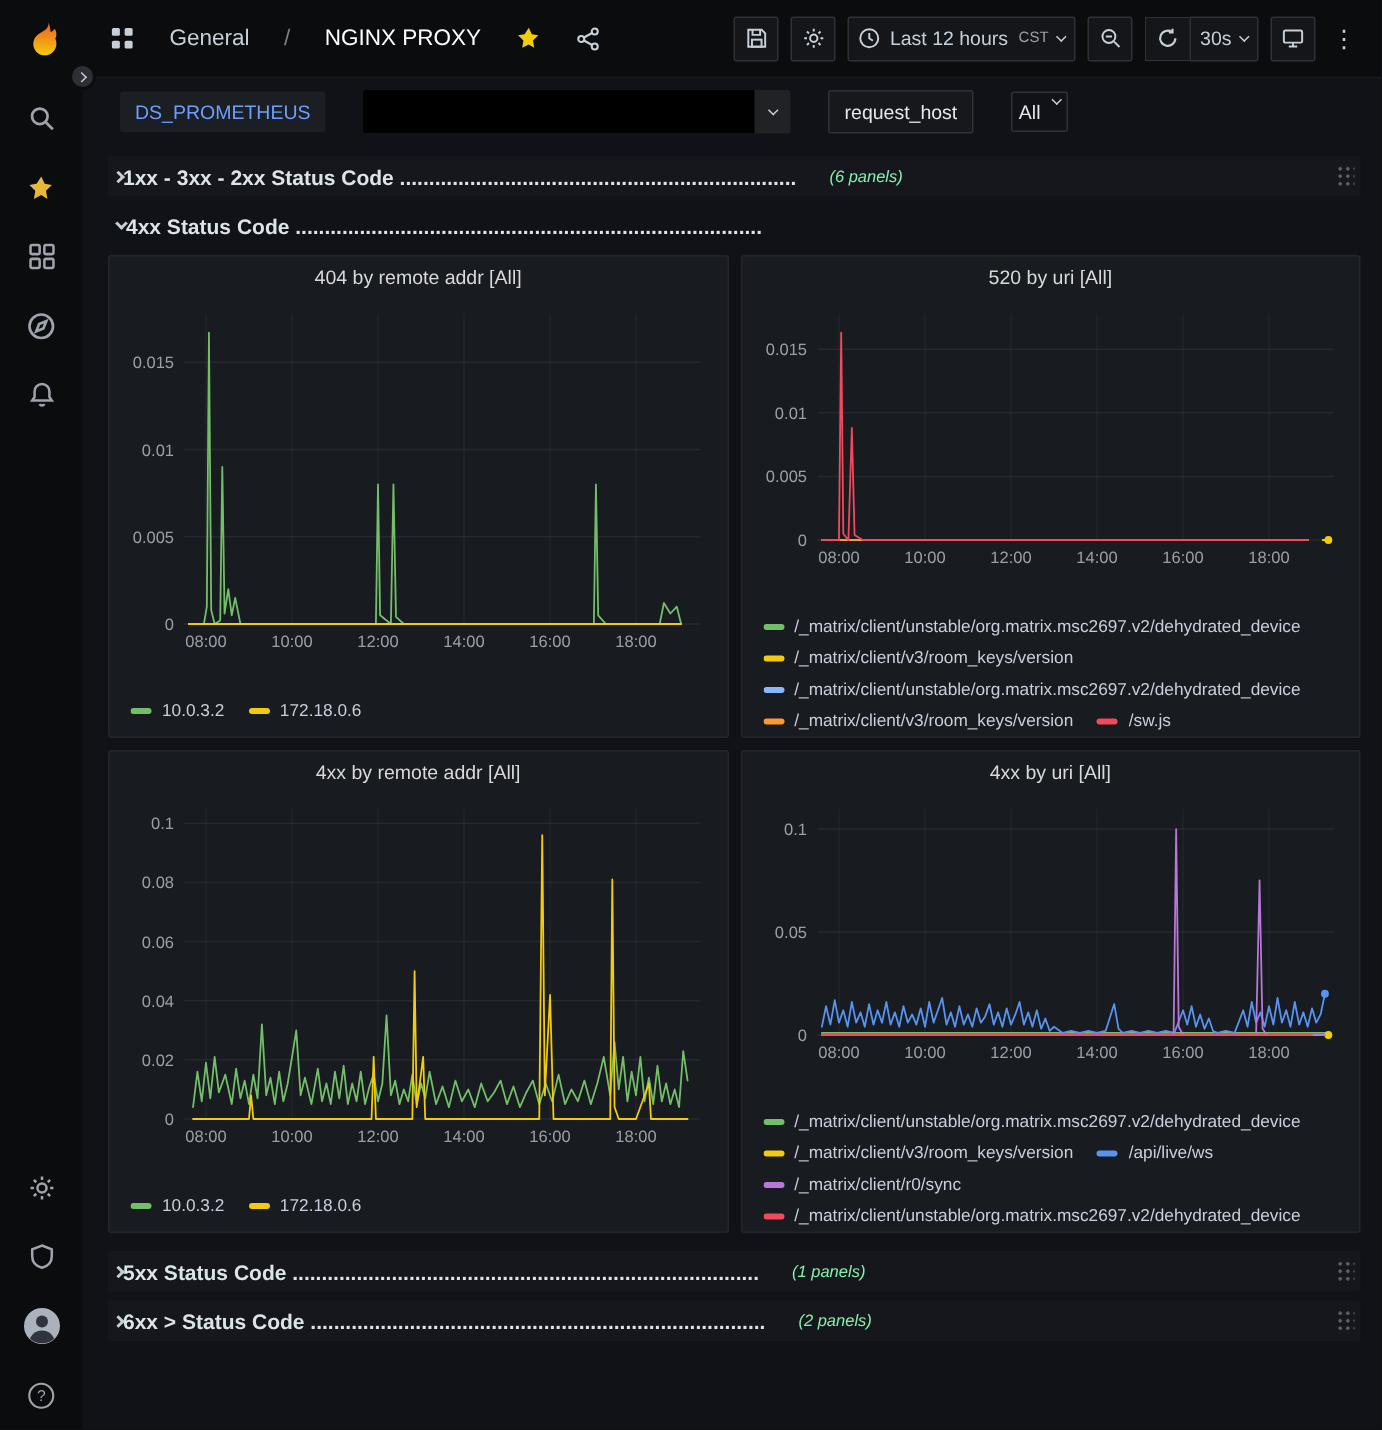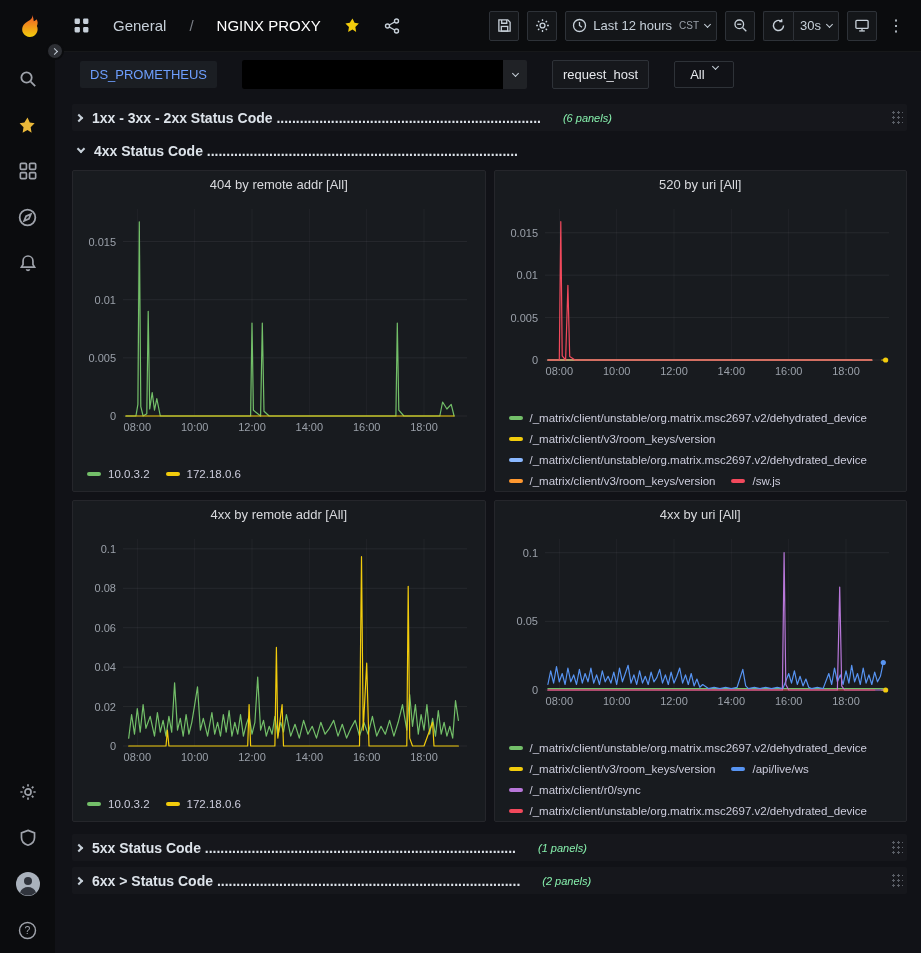--- a/index.html
+++ b/index.html
@@ -52,25 +52,25 @@
 
   
   .main { position:absolute; left:55px; top:52px; right:0; bottom:0; background:#111217; padding:0 14px 0 17px; overflow:hidden; }
 
   .varbar { display:flex; align-items:center; gap:25px; padding:8px 0 10px 8px; }
   .var-label { background:#1b1e23; color:#6e9fff; font-size:13px; font-weight:500; padding:6px 10px; border-radius:2px; cursor:pointer; }
   .var-label.plain { color:#e6e8ec; border:1px solid #2e3238; background:#16181c; }
   .ds-select { display:flex; align-items:center; width:285px; height:29px; background:#202226; border-radius:2px; overflow:hidden; cursor:pointer; }
   .ds-select .blackout { flex:1; height:100%; background:#000; }
   .ds-select .caret-box { width:24px; display:flex; align-items:center; justify-content:center; }
-  .var-value { display:flex; gap:8px; border:1px solid #2e3238; background:#111217; color:#e6e8ec; font-size:13px; padding:5px 15px; border-radius:2px; cursor:pointer; }
+  .var-value { display:flex; gap:8px; border:1px solid #2e3238; background:#111217; color:#e6e8ec; font-size:13px; padding:5px 4px; border-radius:2px; cursor:pointer; }
 
   .row-header { display:flex; align-items:center; height:27px; margin:5px 0 6px 0; cursor:pointer; padding:0 4px 0 6px; border-radius:2px; }
   .row-header.collapsed { background:rgba(255,255,255,0.025); }
-  .row-title { font-size:14px; font-weight:700; color:#dde3ea; margin-left:10px; white-space:nowrap; overflow:hidden; }
+  .row-title { font-size:14px; font-weight:700; color:#dde3ea; white-space:nowrap; overflow:hidden; }
   .row-count { font-size:11px; font-style:italic; color:#86efac; margin-left:22px; white-space:nowrap;text-align:center; }
   .row-drag { margin-left:auto; width:13px; height:17px;
     background-image: radial-gradient(#5a5e66 1.1px, transparent 1.2px);
     background-size:5px 5px; background-position:1px 1px; cursor:grab; }
 
   .panel-grid { display:grid; grid-template-columns:1fr 1fr; gap:8px; margin-top:6px; margin-bottom:12px; }
   .panel { background:#181b1f; border:1px solid #25262b; border-radius:2px; height:322px; display:flex; flex-direction:column; overflow:hidden; }
   .panel-title { height:28px; line-height:28px; text-align:center; font-size:13px; font-weight:500; color:#d8d9dd; cursor:pointer; flex:none; }
   .chart { flex:1; margin:0 6px; min-height:0; }
   .legend { margin:2px 4px 4px 14px; display:flex; flex-wrap:wrap; align-content:flex-start; overflow:hidden; flex:none; }

